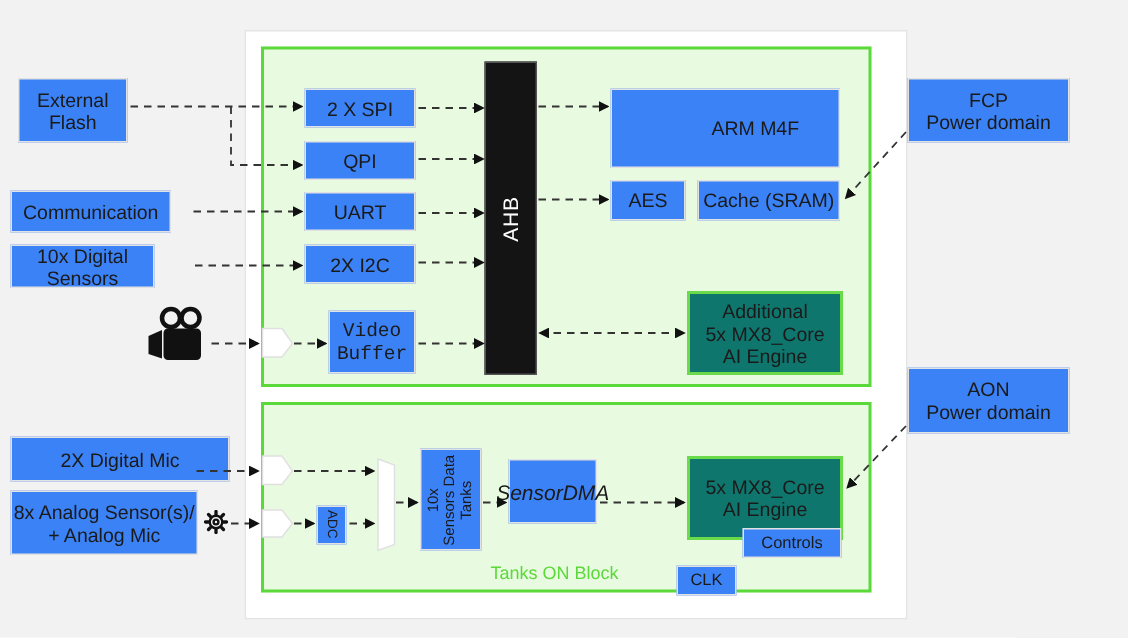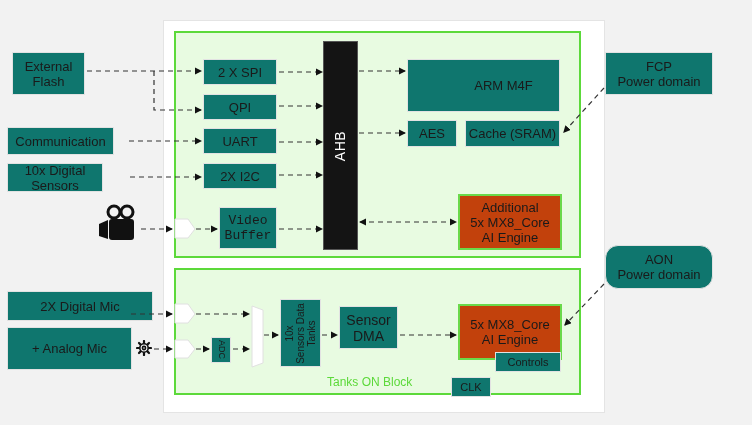--- a/index.html
+++ b/index.html
@@ -1,21 +1,21 @@
 <!DOCTYPE html>
 <html><head>
 <meta charset="utf-8">
 <style>
   html,body{margin:0;padding:0;}
   body{width:752px;height:425px;background:#f2f2f2;position:relative;overflow:hidden;font-family:"Liberation Sans",sans-serif;color:#1a1a1a;}
   .abs{position:absolute;box-sizing:border-box;}
   .chip{left:163px;top:20px;width:442px;height:393px;background:#ffffff;border:1px solid #e4e4e4;}
   .block{background:#e8fbe1;border:2px solid #5cd93a;}
-  .box{background:#0f766e;border:1px solid #e2e2e2;display:flex;align-items:center;justify-content:center;text-align:center;font-size:13px;line-height:15px;}
-  .gbox{background:#c2410c;border:2px solid #6ad94a;display:flex;align-items:center;justify-content:center;text-align:center;font-size:13px;line-height:15px;}
+  .box{background:#3b82f6;border:1px solid #e2e2e2;display:flex;align-items:center;justify-content:center;text-align:center;font-size:13px;line-height:15px;}
+  .gbox{background:#0f766e;border:2px solid #6ad94a;display:flex;align-items:center;justify-content:center;text-align:center;font-size:13px;line-height:15px;}
   .ahb{left:323px;top:41px;width:35px;height:209px;background:#141414;border:1px solid #555;display:flex;align-items:center;justify-content:center;}
   .ahb span{color:#fff;font-size:14px;transform:rotate(-90deg);white-space:nowrap;letter-spacing:0.5px;}
   .vert{writing-mode:vertical-rl;font-size:10px;line-height:11px;}
   .small{font-size:11px;}
   .lbl-green{color:#5cd93a;font-size:12px;}
   svg.wires{position:absolute;left:0;top:0;}
 </style>
 </head>
 <body>
 
@@ -32,20 +32,21 @@
 <div class="abs box" style="left:7px;top:127px;width:107px;height:28px;">
   <span>Communication</span>
 </div>
 <div class="abs box" style="left:7px;top:163px;width:96px;height:29px;">
   <span>10x Digital Sensors</span>
 </div>
 <div class="abs box" style="left:7px;top:291px;width:146px;height:30px;">
   <span>2X Digital Mic</span>
 </div>
 <div class="abs box" style="left:7px;top:327px;width:125px;height:43px;flex-direction:column;">
+  <span>8x Analog Sensor(s)/</span>
   <span>+ Analog Mic</span>
 </div>
 
 <svg class="abs" style="left:97px;top:204px;" width="42" height="40" viewBox="0 0 42 40">
   <circle cx="17" cy="8" r="6" fill="none" stroke="#111" stroke-width="3"></circle>
   <circle cx="30" cy="8" r="6" fill="none" stroke="#111" stroke-width="3"></circle>
   <rect x="12" y="15" width="25" height="21" rx="3" fill="#111"></rect>
   <polygon points="2,20 11,16 11,35 2,32" fill="#111"></polygon>
 </svg>
 
@@ -99,36 +100,36 @@
 <div class="abs gbox" style="left:458px;top:194px;width:104px;height:56px;flex-direction:column;">
   <span>Additional</span>
   <span>5x MX8_Core</span>
   <span>AI Engine</span>
 </div>
 
 <div class="abs box" style="left:605px;top:52px;width:108px;height:43px;flex-direction:column;">
   <span>FCP</span>
   <span>Power domain</span>
 </div>
-<div class="abs box" style="left:605px;top:245px;width:108px;height:44px;flex-direction:column;border-radius:13px;">
+<div class="abs box" style="left:605px;top:245px;width:108px;height:44px;flex-direction:column;">
   <span>AON</span>
   <span>Power domain</span>
 </div>
 
 <div class="abs box" style="left:211px;top:337px;width:20px;height:26px;padding:0;">
   <span class="vert" style="transform:none;font-size:9px;">ADC</span>
 </div>
 <div class="abs box" style="left:280px;top:299px;width:41px;height:68px;padding:0;">
   <div style="transform:rotate(-90deg);font-size:10px;line-height:11px;white-space:nowrap;text-align:center;">
     <div>10x</div>
     <div>Sensors Data</div>
     <div>Tanks</div>
   </div>
 </div>
-<div class="abs box" style="left:339px;top:306px;width:59px;height:43px;flex-direction:column;font-size:14px;line-height:16px;">
+<div class="abs box" style="left:339px;top:306px;width:59px;height:43px;font-size:14px;line-height:16px;font-style:italic;">
   <span>Sensor</span>
   <span>DMA</span>
 </div>
 <div class="abs gbox" style="left:458px;top:304px;width:104px;height:56px;flex-direction:column;">
   <span>5x MX8_Core</span>
   <span>AI Engine</span>
 </div>
 <div class="abs box small" style="left:451px;top:363px;width:40px;height:20px;margin-top:14px;">
     <span>CLK</span>
   </div>

